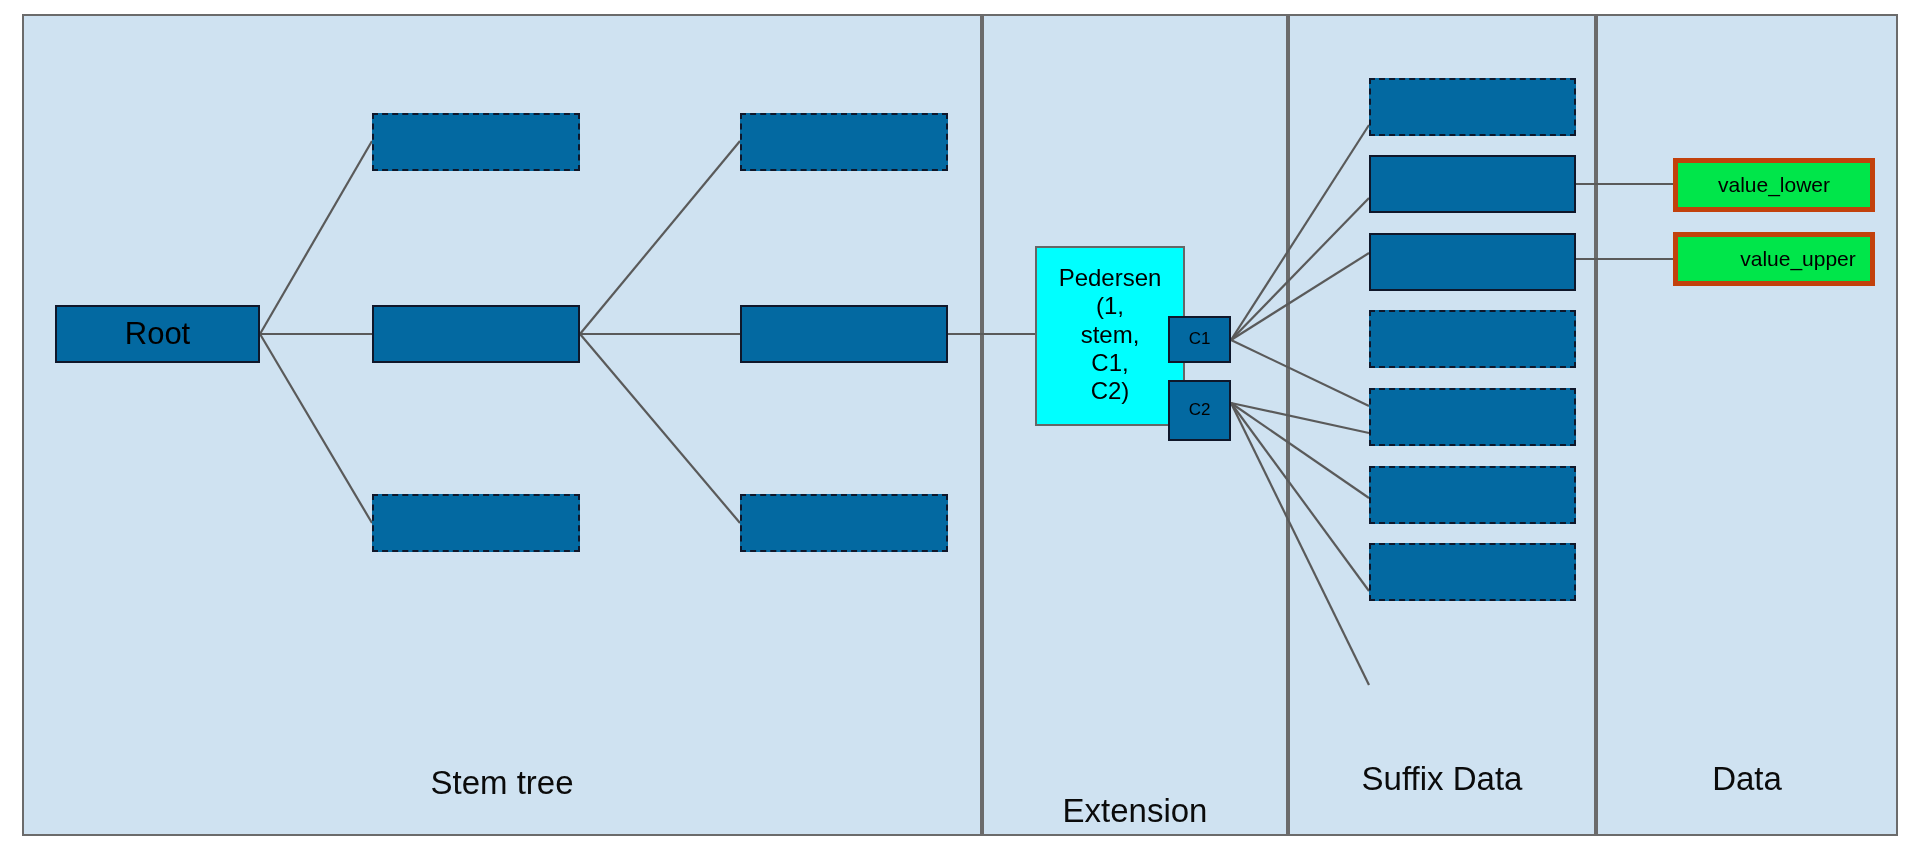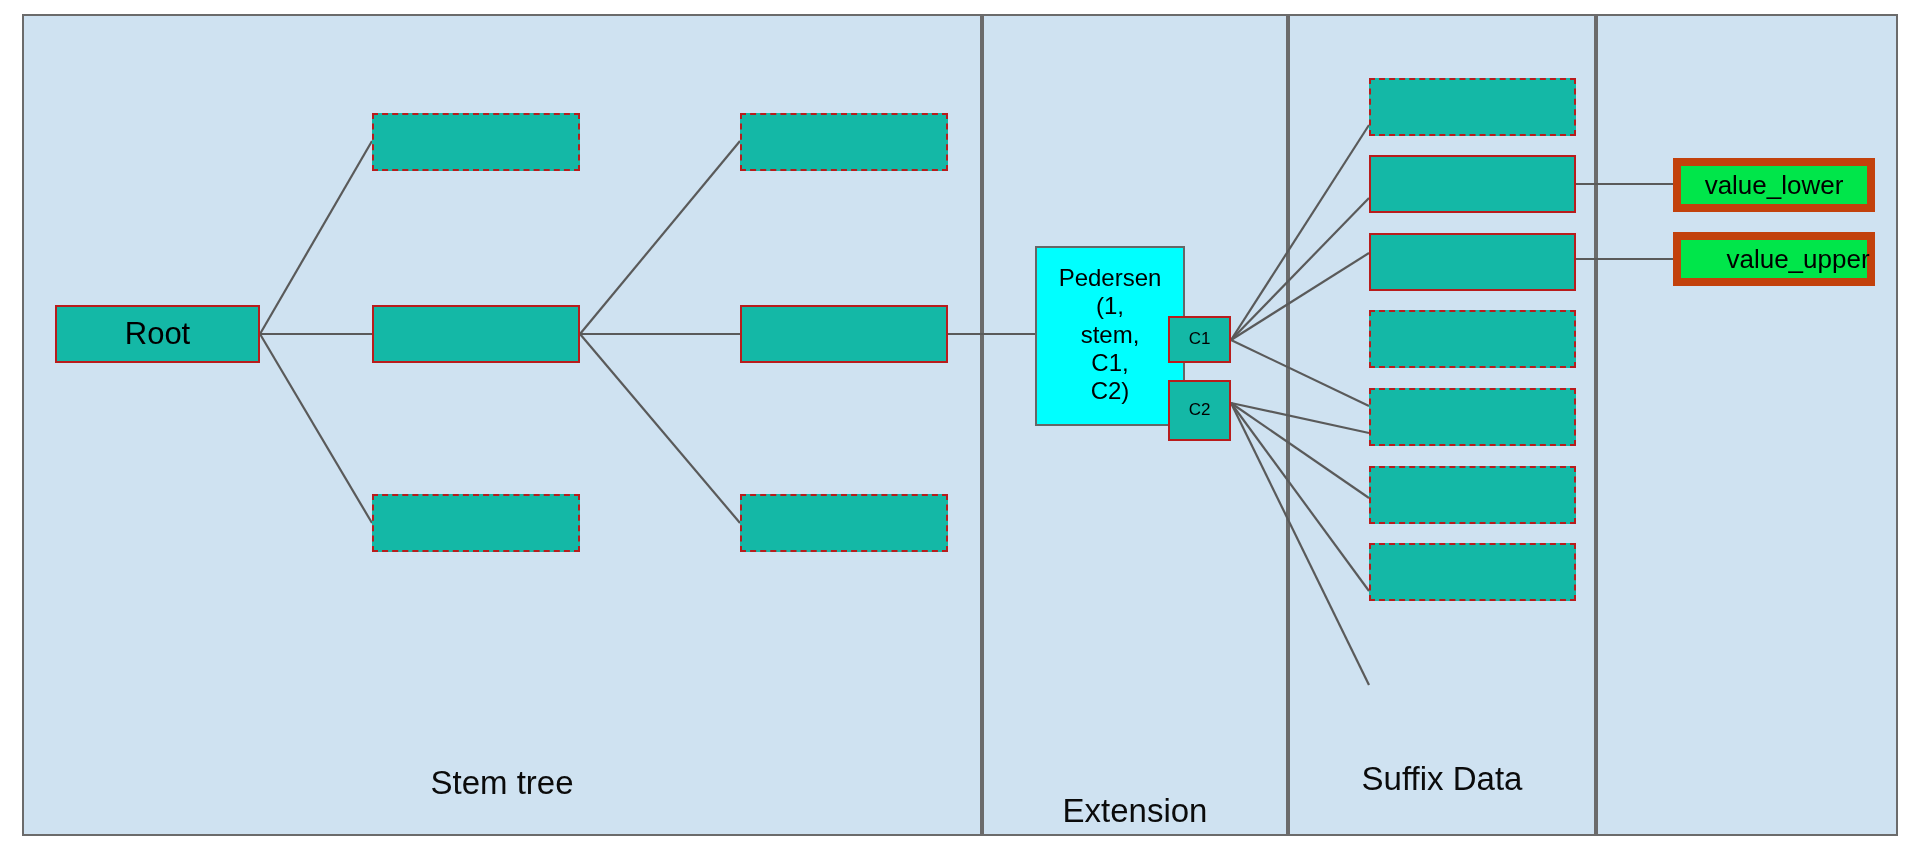--- a/index.html
+++ b/index.html
@@ -37,22 +37,22 @@
     position: absolute;
     left: 0; top: 0;
     width: 1920px;
     height: 850px;
     pointer-events: none;
   }
   
   .node {
     position: absolute;
     box-sizing: border-box;
-    background: #14b8a6;
-    border: 2px solid #b91c1c;
+    background: #0369a1;
+    border: 2px solid #0f172a;
     display: flex;
     align-items: center;
     justify-content: center;
     text-align: center;
     color: #000000;
     font-family: "Liberation Sans", sans-serif;
     line-height: 1.18;
   }
   .node.dashed {
     border-style: dashed;
@@ -69,22 +69,22 @@
     padding: 4px 2px;
     white-space: pre-line;
     align-items: flex-start;
     padding-top: 16px;
   }
   .node.child {
     font-size: 17px;
   }
   .node.data {
     background: #00e64a;
-    border: 8px solid #c2410c;
-    font-size: 26px;
+    border: 5px solid #c2410c;
+    font-size: 21px;
   }
 </style>
 </head>
 <body>
 
 <div id="stage">
 
   <div class="panel" id="panel-stem-tree" style="left: 22px; top: 14px; width: 960px; height: 822px; background: rgb(207, 226, 241);"></div>
   <div class="panel" id="panel-extension" style="left: 982px; top: 14px; width: 306px; height: 822px; background: rgb(207, 226, 241);"></div>
   <div class="panel" id="panel-suffix-tree" style="left: 1288px; top: 14px; width: 308px; height: 822px; background: rgb(207, 226, 241);"></div>
@@ -142,14 +142,15 @@
         <span>value_lower</span>
       </div>
       <div class="node solid data" style="left: 1673px; top: 232px; width: 202px; height: 54px; padding-left: 48px;">
         <span>value_upper</span>
       </div>
     </div>
 
   <div class="panel-label" id="label-stem-tree" style="left: 22px; top: 764px; width: 960px;">Stem tree</div>
   <div class="panel-label" id="label-extension" style="left: 982px; top: 792px; width: 306px;">Extension</div>
   <div class="panel-label" id="label-suffix-tree" style="left: 1288px; top: 760px; width: 308px;">Suffix Data</div>
+  <div class="panel-label" id="label-data" style="left: 1596px; top: 760px; width: 302px;">Data</div>
 
 </div>
 
 </body></html>

